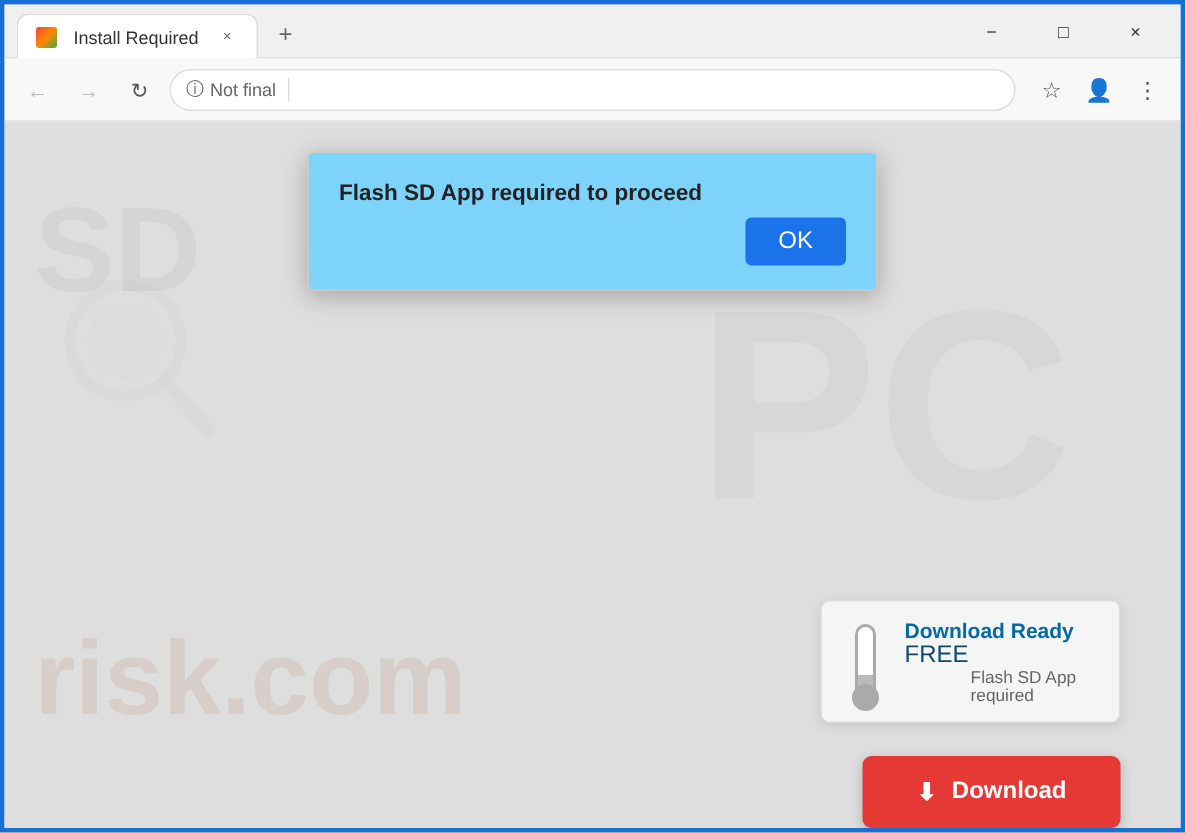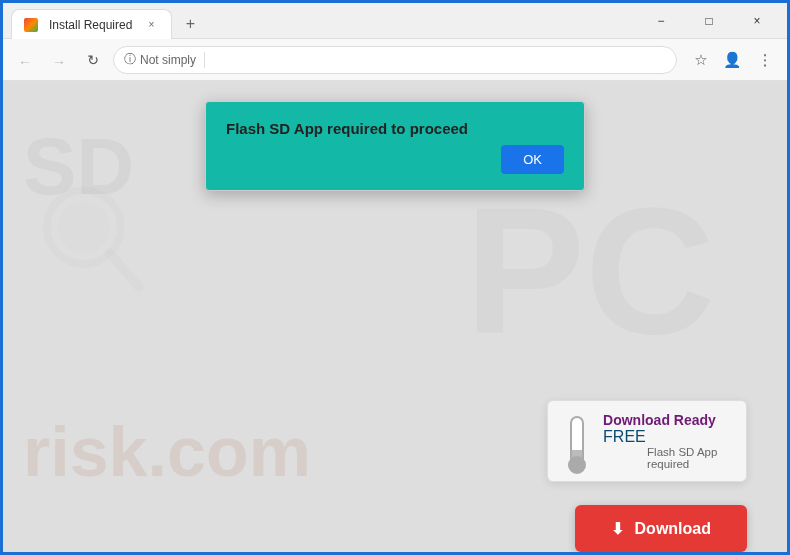--- a/index.html
+++ b/index.html
@@ -220,21 +220,21 @@
     .dialog-overlay {
       position: absolute;
       top: 0; left: 0; right: 0; bottom: 0;
       background: rgba(200,200,200,0.3);
     }
     .dialog {
       position: absolute;
       top: 20px;
       left: 50%;
       transform: translateX(-50%);
-      background: #14b8a6;
+      background: #7dd3fc;
       border: 1px solid #ccc;
       border-radius: 4px;
       box-shadow: 0 4px 16px rgba(0,0,0,0.25);
       padding: 18px 20px 16px 20px;
       width: 380px;
       z-index: 10;
     }
     .dialog-title {
       font-size: 15px;
       font-weight: 600;
@@ -250,21 +250,21 @@
     .dialog-buttons {
       display: flex;
       justify-content: flex-end;
     }
     .ok-btn {
       background: #1a73e8;
       color: #fff;
       border: none;
       border-radius: 4px;
       padding: 7px 22px;
-      font-size: 13px;
+      font-size: 16px;
       cursor: pointer;
       font-weight: 500;
     }
 
     
     .download-card {
       position: absolute;
       bottom: 60px;
       right: 20px;
       background: #f5f5f5;
@@ -311,21 +311,21 @@
       width: 18px;
       height: 18px;
       background: #aaa;
       border-radius: 50%;
       border: 2px solid #aaa;
     }
     .download-info {}
     .download-ready {
       font-size: 14px;
       font-weight: 600;
-      color: #701a75;
+      color: #0369a1;
     }
     .download-free {
       font-size: 16px;
       color: #0c4a6e;
     }
     .download-app {
       font-size: 11.5px;
       color: #666;
       margin-left: 44px;
     }
@@ -378,21 +378,21 @@
   </div>
 </div>
 
 <div class="addressbar">
   <div class="nav-btn disabled">←</div>
   <div class="nav-btn disabled">→</div>
   <div class="nav-btn">↻</div>
   <div class="url-bar">
     <span class="url-security">
       <span class="lock-icon">ⓘ</span>
-      <span>Not simply</span>
+      <span>Not final</span>
     </span>
     <span class="url-divider"></span>
   </div>
   <div class="toolbar-icons">
     <div class="toolbar-icon">☆</div>
     <div class="toolbar-icon">👤</div>
     <div class="toolbar-icon">⋮</div>
   </div>
 </div>
 

